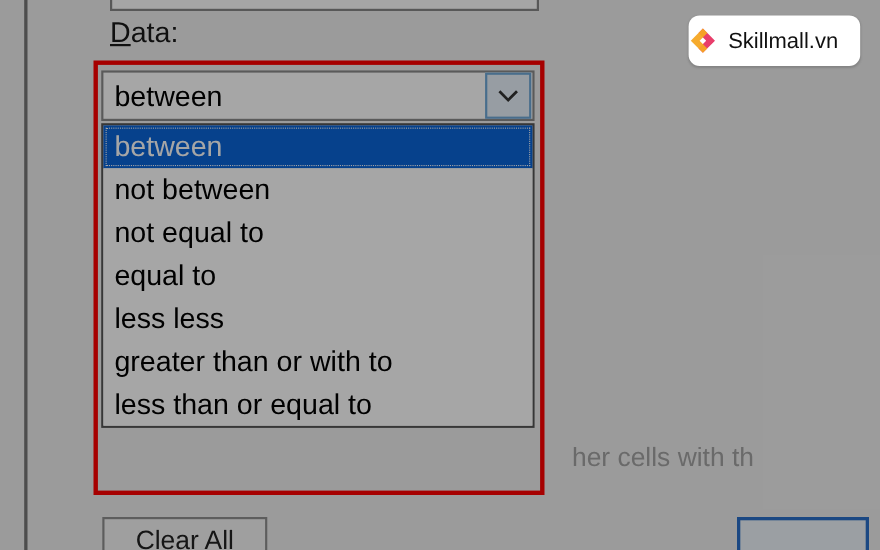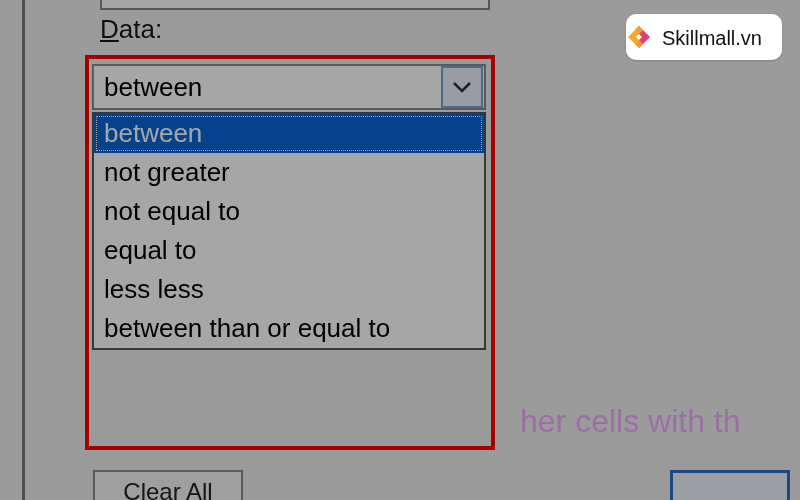--- a/index.html
+++ b/index.html
@@ -86,22 +86,22 @@
   .option.selected {
     background: #0a64d8;
     color: #fff;
     outline: 1px dotted #fff;
     outline-offset: -3px;
   }
   .partial-text {
     position: absolute;
     left: 520px;
     top: 403px;
-    font-size: 32px;
-    color: #f0abfc;
+    font-size: 24px;
+    color: #a3a3a3;
   }
   .clear-btn {
     position: absolute;
     left: 93px;
     top: 470px;
     width: 150px;
     height: 44px;
     background: #f4f4f4;
     border: 2px solid #8f8f8f;
     font-size: 24px;
@@ -175,25 +175,26 @@
   <div class="combo-text">between</div>
   <div class="combo-btn">
     <svg viewBox="0 0 20 14">
       <polyline points="2,3 10,11 18,3" fill="none" stroke="#333" stroke-width="2.5"></polyline>
     </svg>
   </div>
 </div>
 
 <div class="dropdown" id="dropdown">
     <div class="option selected">between</div>
-    <div class="option">not greater</div>
+    <div class="option">not between</div>
     <div class="option">not equal to</div>
     <div class="option">equal to</div>
     <div class="option">less less</div>
-    <div class="option">between than or equal to</div>
+    <div class="option">greater than or with to</div>
+    <div class="option">less than or equal to</div>
   </div>
 
 <div class="highlight-box"></div>
 
 <div class="partial-text">her cells with th</div>
 
 <div class="clear-btn">
   <span>Clear All</span>
 </div>
 

